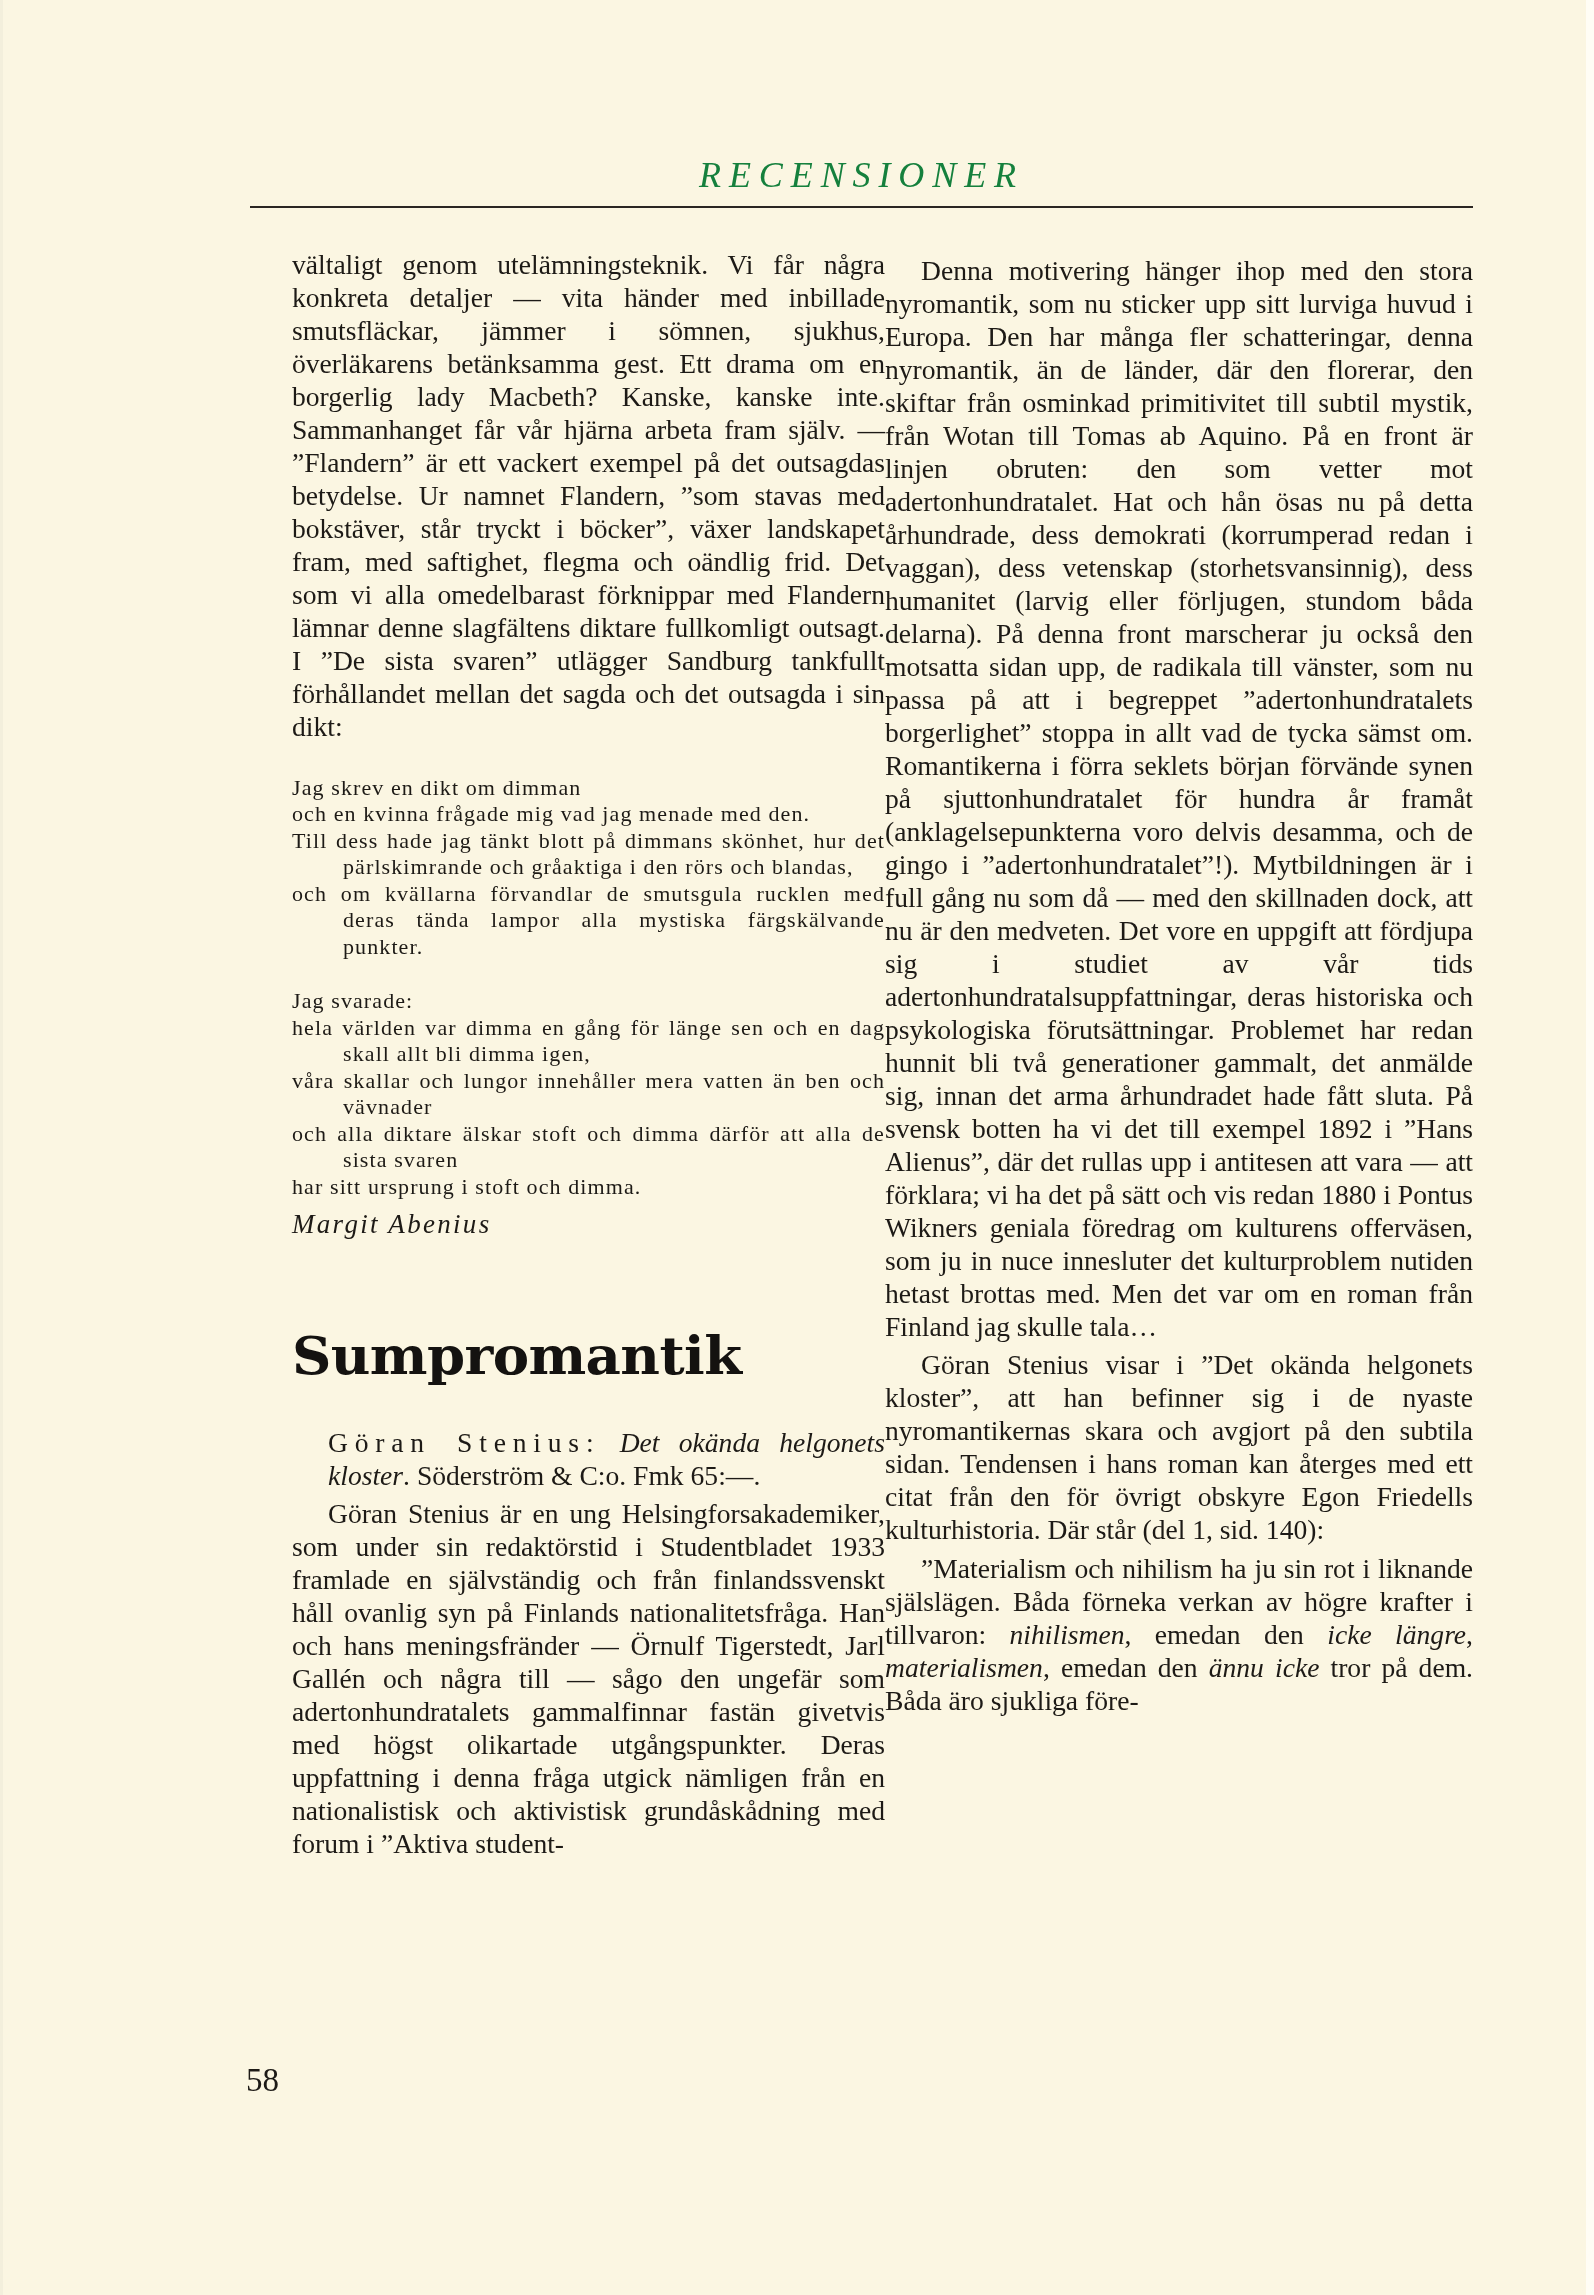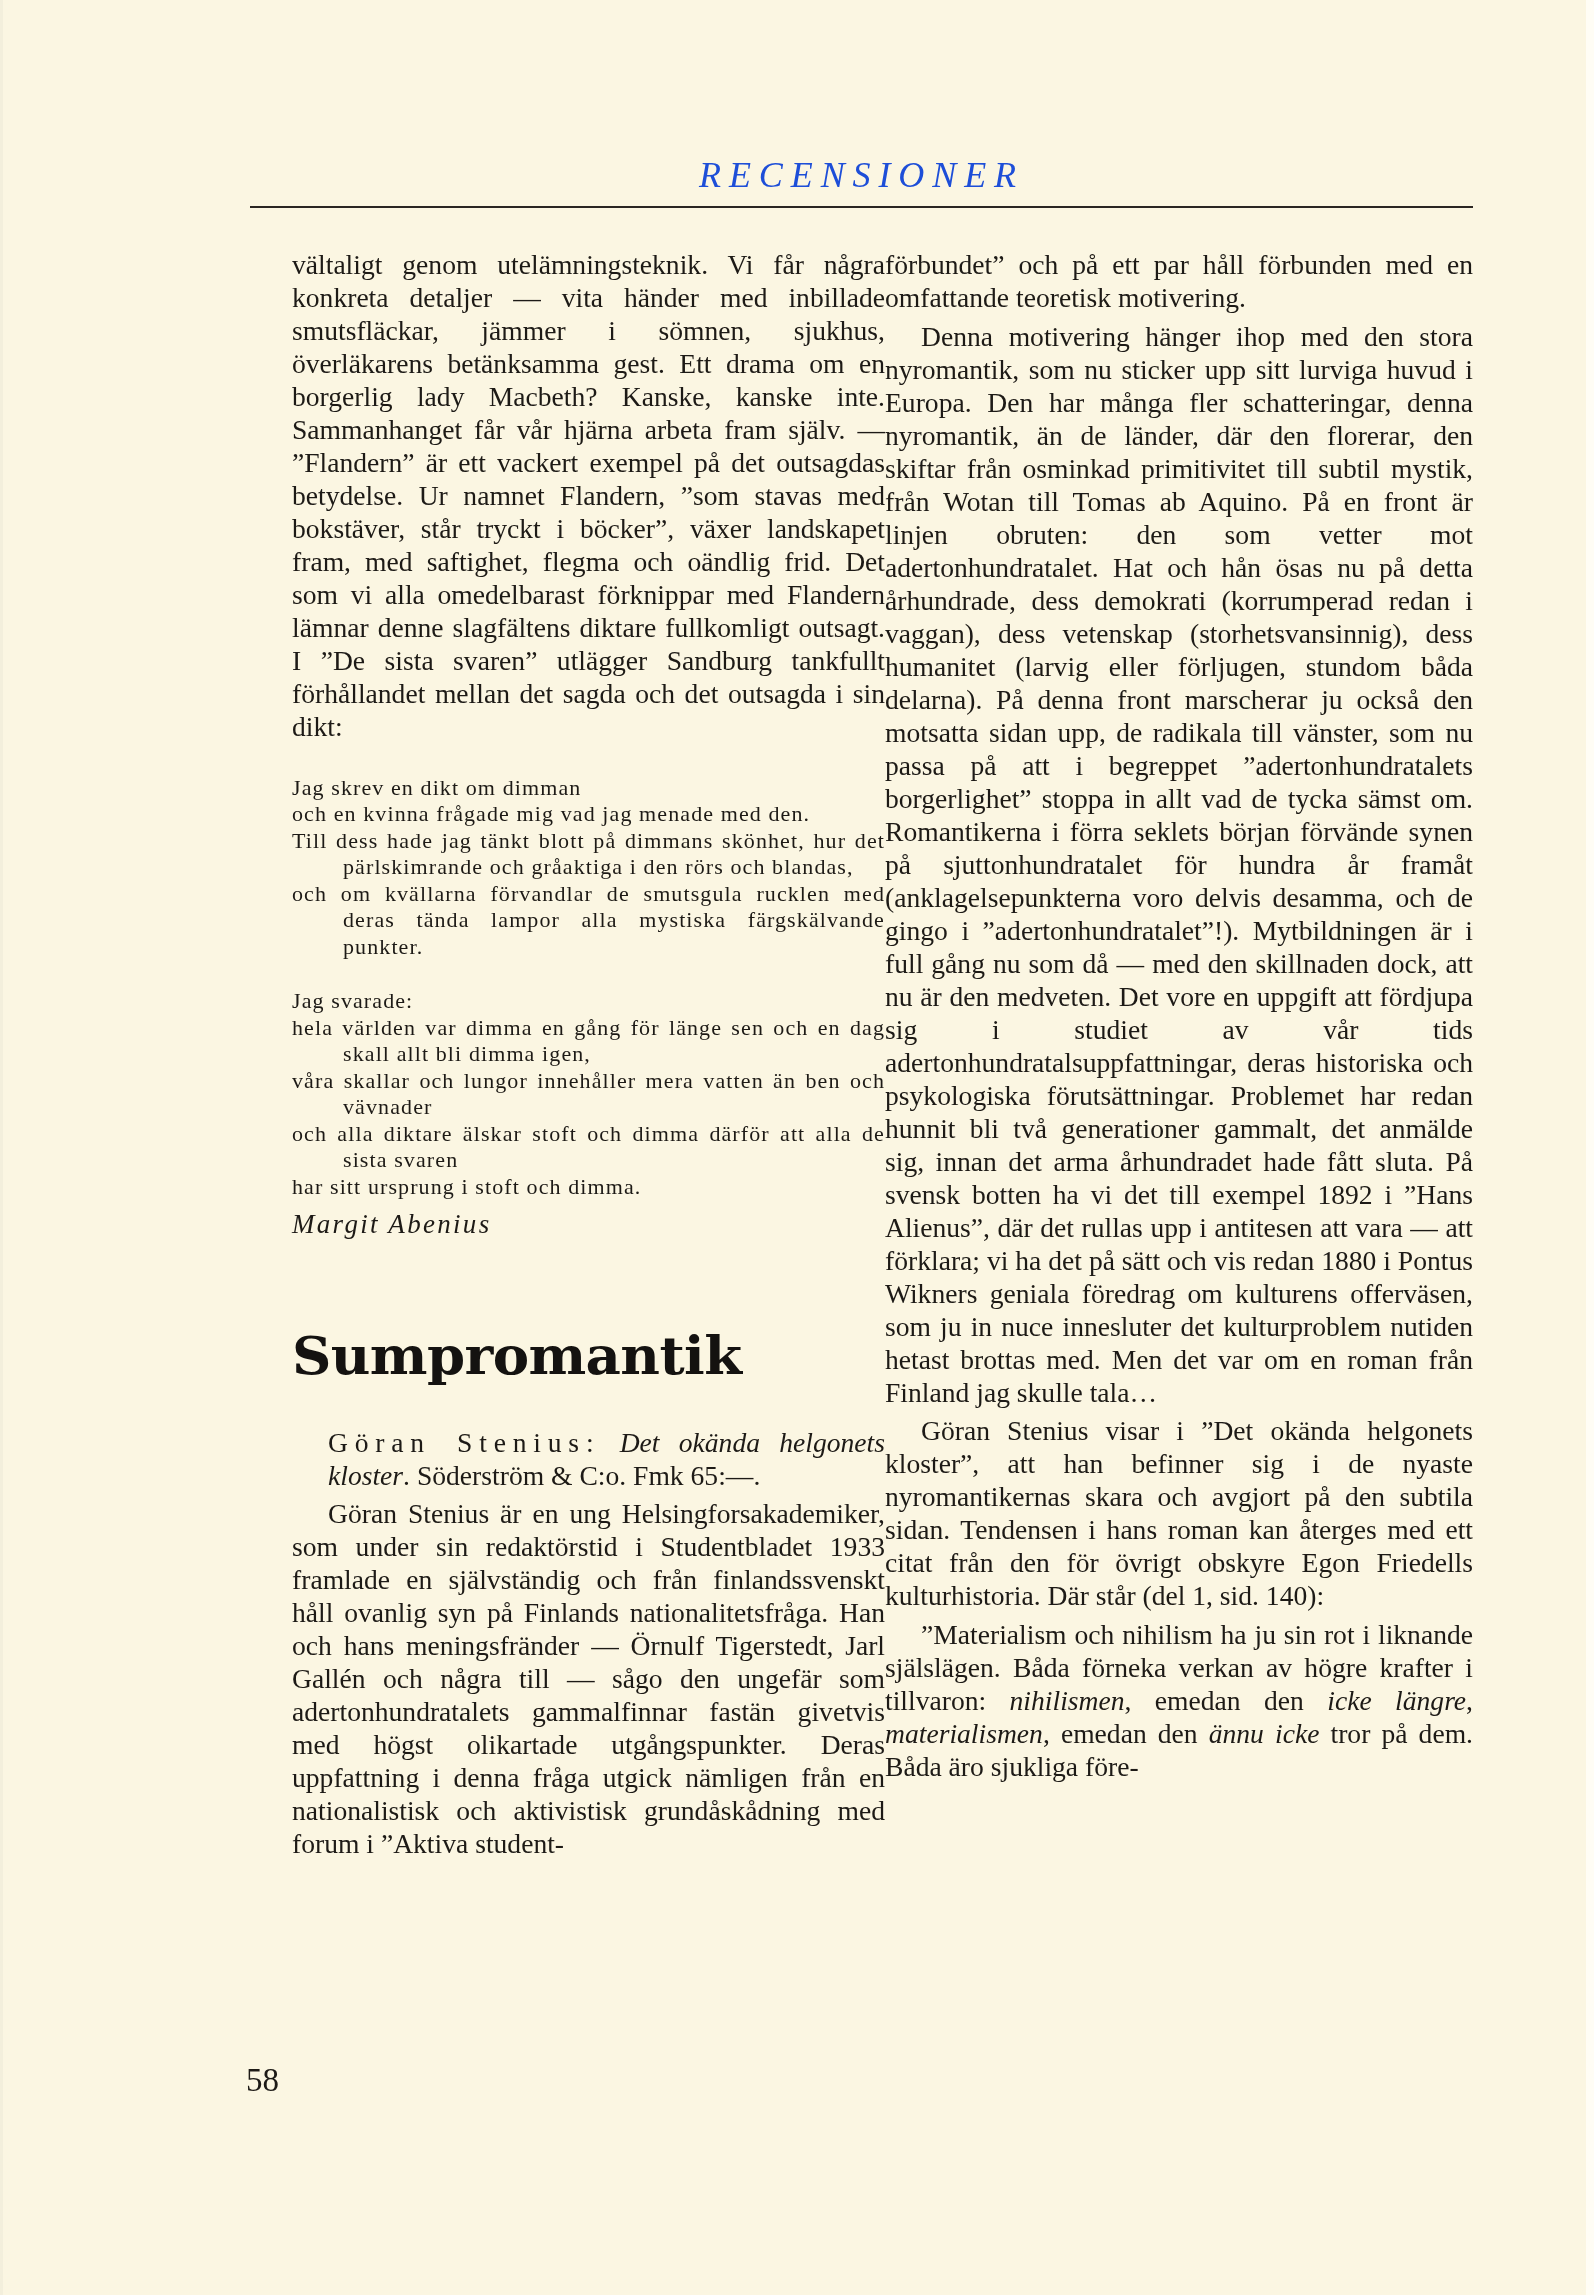--- a/index.html
+++ b/index.html
@@ -10,21 +10,21 @@
     font-family: "DejaVu Serif", "Liberation Serif", serif;
     color: #1d1a16;
   }
   .page-edge-left { position: absolute; left: 0; top: 0; width: 3.4px; height: 100%; background: #f3efdc; }
   .page-edge-right { position: absolute; right: 0; top: 0; width: 7.9px; height: 100%; background: #fffdf5; }
   .running-head {
     position: absolute; left: 250px; width: 1223px; top: 153px;
     text-align: center;
     font-family: "Liberation Serif", serif; font-style: italic;
     font-size: 36px; letter-spacing: 7.9px; line-height: 45px;
-    color: #1d4ed8;
+    color: #15803d;
   }
   .rule { position: absolute; left: 250px; top: 206px; width: 1223px; height: 1.7px; background: #2a2622; }
   .col {
     position: absolute; top: 248px;
     font-family: "Liberation Serif", serif;
     font-size: 27.6px; line-height: 33px;
     text-align: justify;
   }
   .col-left { left: 250px; width: 593px; margin-left: 42px; }
   .col-right { left: 885px; width: 588px; }
@@ -89,20 +89,19 @@
   <div class="signature">Margit Abenius</div>
 
   <div class="section-title">Sumpromantik</div>
 
   <p class="biblio"><span class="author">Göran Stenius:</span> <em>Det okända helgonets kloster</em><span>. Söderström &amp; C:o. Fmk 65:—.</span></p>
 
   <p class="indent gap">Göran Stenius är en ung Helsingforsakademiker, som under sin redaktörstid i Studentbladet 1933 framlade en självständig och från finlandssvenskt håll ovanlig syn på Finlands nationalitetsfråga. Han och hans meningsfränder — Örnulf Tigerstedt, Jarl Gallén och några till — sågo den ungefär som adertonhundratalets gammalfinnar fastän givetvis med högst olikartade utgångspunkter. Deras uppfattning i denna fråga utgick nämligen från en nationalistisk och aktivistisk grundåskådning med forum i ”Aktiva student-</p>
 </div>
 
 <div class="col col-right">
-  <p>förbundet” och på ett par håll förbunden med en omfattande teoretisk motivering.</p>
   <p class="indent gap">Denna motivering hänger ihop med den stora nyromantik, som nu sticker upp sitt lurviga huvud i Europa. Den har många fler schatteringar, denna nyromantik, än de länder, där den florerar, den skiftar från osminkad primitivitet till subtil mystik, från Wotan till Tomas ab Aquino. På en front är linjen obruten: den som vetter mot adertonhundratalet. Hat och hån ösas nu på detta århundrade, dess demokrati (korrumperad redan i vaggan), dess vetenskap (storhetsvansinnig), dess humanitet (larvig eller förljugen, stundom båda delarna). På denna front marscherar ju också den motsatta sidan upp, de radikala till vänster, som nu passa på att i begreppet ”adertonhundratalets borgerlighet” stoppa in allt vad de tycka sämst om. Romantikerna i förra seklets början förvände synen på sjuttonhundratalet för hundra år framåt (anklagelsepunkterna voro delvis desamma, och de gingo i ”adertonhundratalet”!). Mytbildningen är i full gång nu som då — med den skillnaden dock, att nu är den medveten. Det vore en uppgift att fördjupa sig i studiet av vår tids adertonhundratalsuppfattningar, deras historiska och psykologiska förutsättningar. Problemet har redan hunnit bli två generationer gammalt, det anmälde sig, innan det arma århundradet hade fått sluta. På svensk botten ha vi det till exempel 1892 i ”Hans Alienus”, där det rullas upp i antitesen att vara — att förklara; vi ha det på sätt och vis redan 1880 i Pontus Wikners geniala föredrag om kulturens offerväsen, som ju in nuce innesluter det kulturproblem nutiden hetast brottas med. Men det var om en roman från Finland jag skulle tala…</p>
   <p class="indent gap">Göran Stenius visar i ”Det okända helgonets kloster”, att han befinner sig i de nyaste nyromantikernas skara och avgjort på den subtila sidan. Tendensen i hans roman kan återges med ett citat från den för övrigt obskyre Egon Friedells kulturhistoria. Där står (del 1, sid. 140):</p>
   <p class="indent gap"><span>”Materialism och nihilism ha ju sin rot i liknande själslägen. Båda förneka verkan av högre krafter i tillvaron: </span><em>nihilismen</em><span>, emedan den </span><em>icke längre</em><span>, </span><em>materialismen</em><span>, emedan den </span><em>ännu icke</em><span> tror på dem. Båda äro sjukliga före-</span></p>
 </div>
 
 <div class="page-number">58</div>
 
 
 </body></html>

